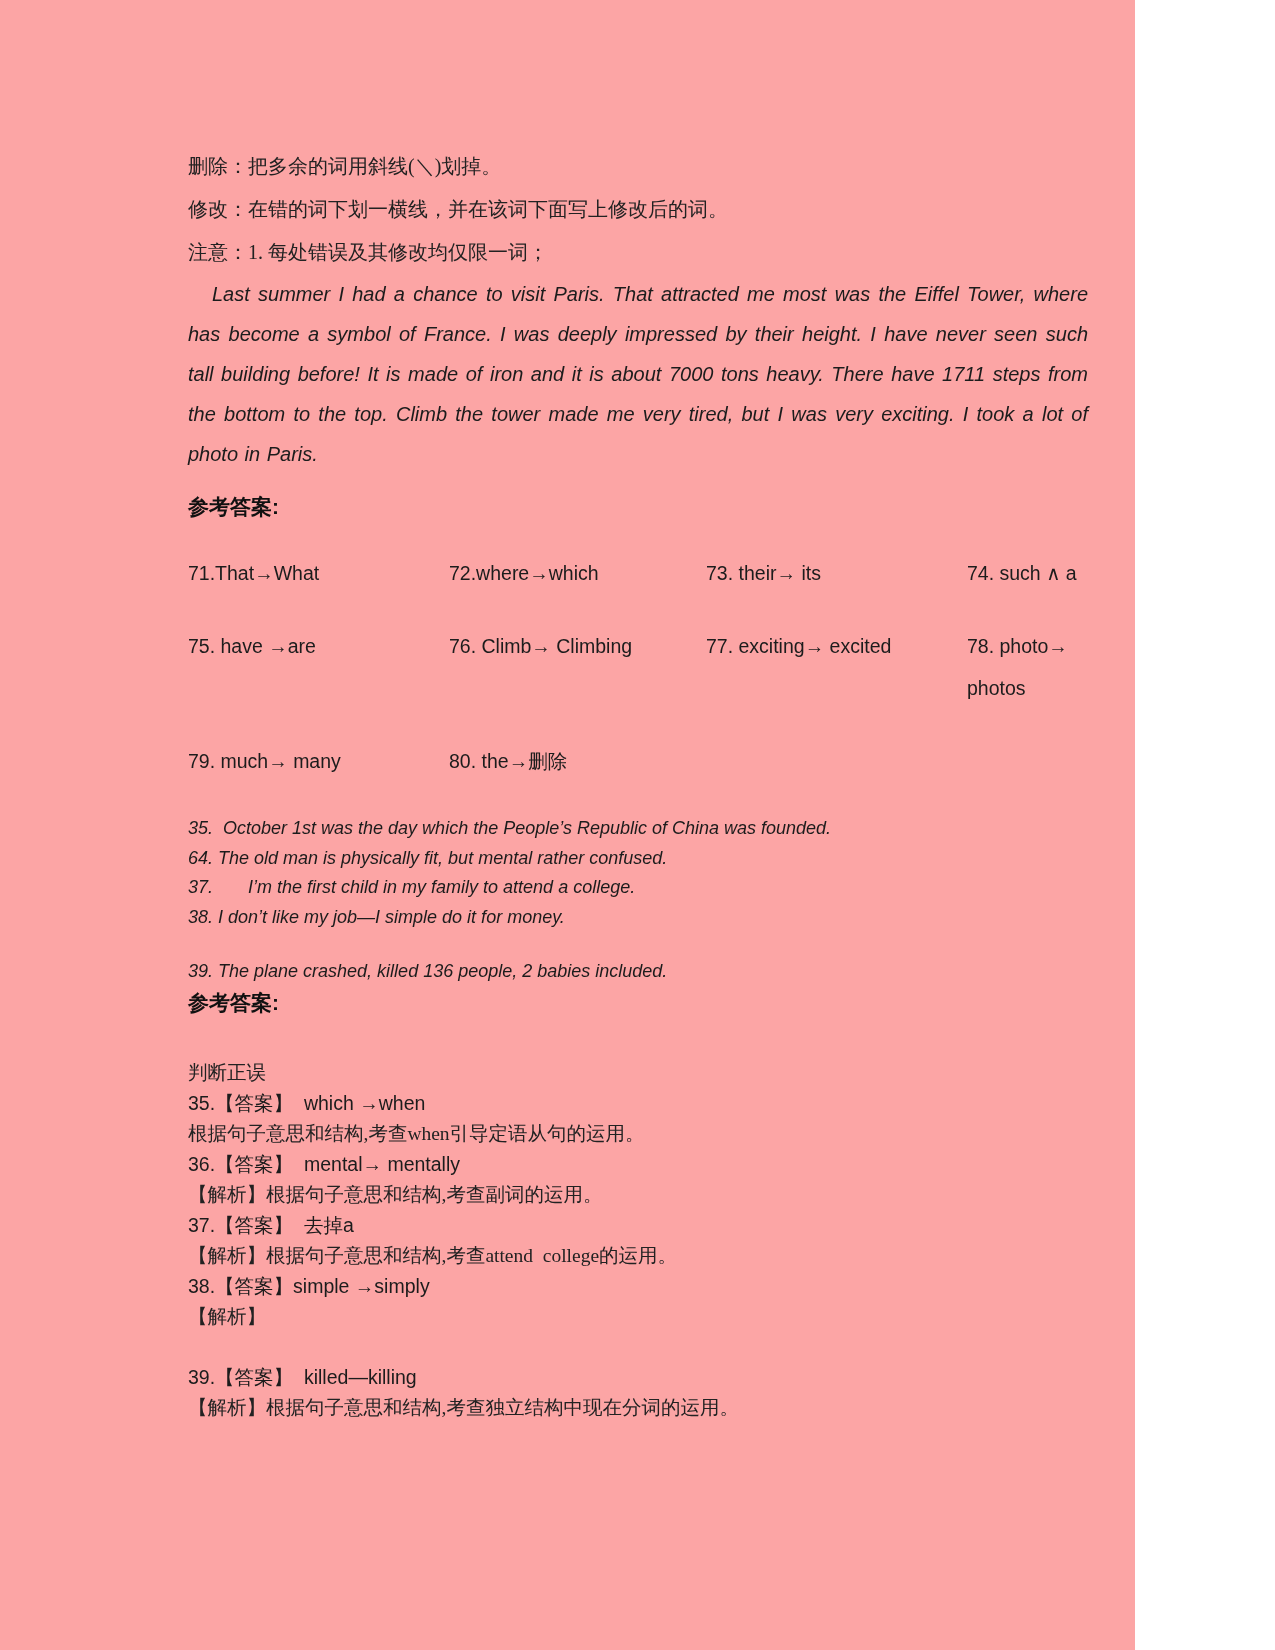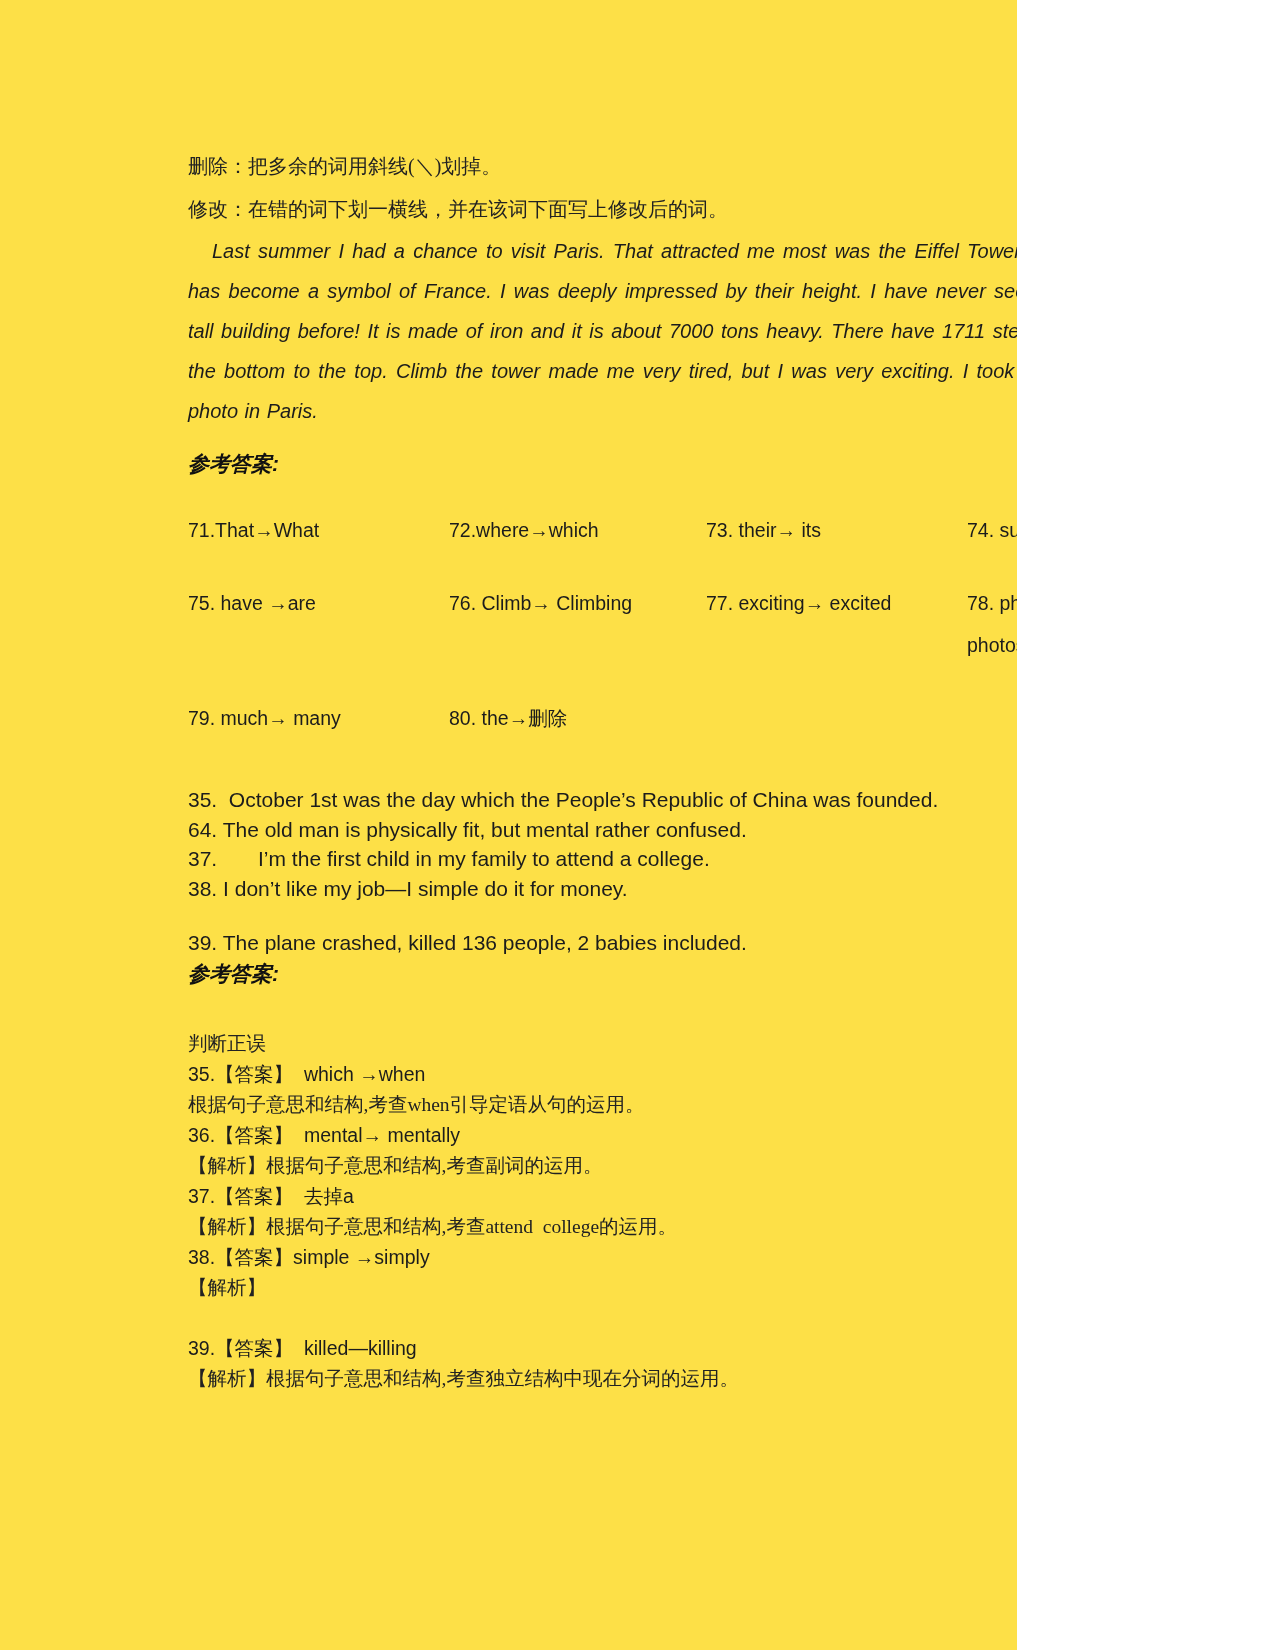--- a/index.html
+++ b/index.html
@@ -3,23 +3,23 @@
 <meta charset="utf-8">
 <style>
   html, body { margin: 0; padding: 0; }
   body {
     background: #ffffff;
     font-family: "Liberation Sans", "DejaVu Sans", sans-serif;
     color: #1c1c1c;
   }
   .page {
     position: relative;
-    width: 1017px;
+    width: 1135px;
     height: 1650px;
-    background: #fde047;
+    background: #fca5a5;
     overflow: hidden;
   }
   .content {
     position: absolute;
     left: 188px;
     top: 145px;
     width: 900px;
   }
   .cjk  { font-family: "Liberation Serif", "DejaVu Serif", serif; color: #222; }
   .lat  { font-family: "Liberation Sans", "DejaVu Sans", sans-serif; }
@@ -38,53 +38,53 @@
     word-spacing: 1px;
   }
 
   
   .ref-heading {
     font-size: 21px;
     font-weight: 700;
     line-height: 30px;
     font-family: "Liberation Sans", "DejaVu Sans", sans-serif;
     color: #111;
-    font-style: italic;
   }
   .ref-heading-1 { margin-top: 18px; }
 
   
   .answers-grid {
     margin-top: 30px;
     display: grid;
     grid-template-columns: 230px 226px 230px 1fr;
     font-size: 19.5px;
     line-height: 42px;
     gap: 31px;
   }
 
   
-  .sentences { margin-top: 46px; font-size: 21px; line-height: 29.5px; }
+  .sentences { margin-top: 32px; font-size: 18px; line-height: 29.5px; font-style: italic; }
   .sentences .gap-before { margin-top: 25px; }
 
   
   .ref-heading-2 { margin-top: 1px; line-height: 30px; }
   .judge { font-size: 19.5px; line-height: 30.5px; }
   .judge .section-title { margin-top: 40px; }
   .judge .gap-before { margin-top: 30px; }
 </style>
 </head>
 <body>
 
 <div class="page">
   <div class="content">
 
     <div class="instructions cjk">
       <div class="pre">删除：把多余的词用斜线(＼)划掉。</div>
       <div class="pre">修改：在错的词下划一横线，并在该词下面写上修改后的词。</div>
+      <div class="pre">注意：1. 每处错误及其修改均仅限一词；</div>
     </div>
 
     <div class="essay lat">
       <p>Last summer I had a chance to visit Paris. That attracted me most was the Eiffel Tower, where has become a symbol of France. I was deeply impressed by their height. I have never seen such tall building before! It is made of iron and it is about 7000 tons heavy. There have 1711 steps from the bottom to the top. Climb the tower made me very tired, but I was very exciting. I took a lot of photo in Paris.</p>
     </div>
 
     <div class="ref-heading ref-heading-1">参考答案:</div>
 
     <div class="answers-grid lat">
       <div class="pre">71.That→What</div>

